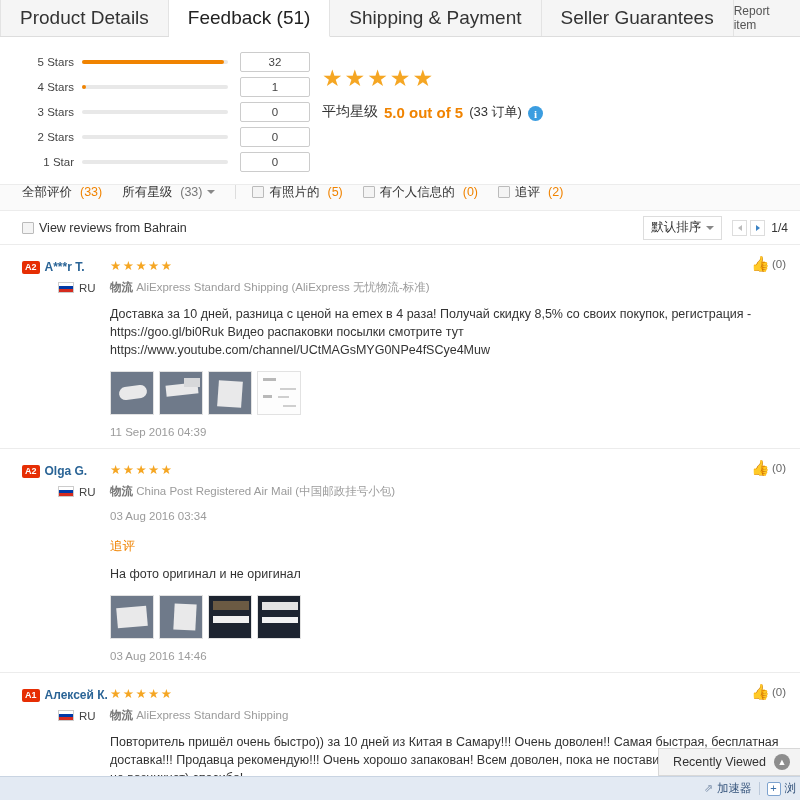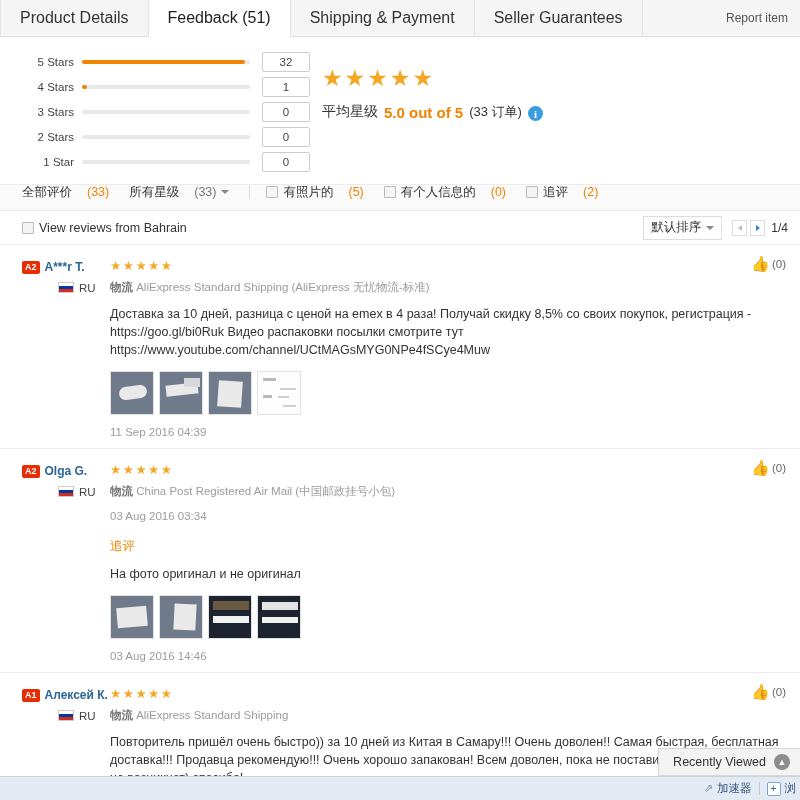--- a/index.html
+++ b/index.html
@@ -19,21 +19,21 @@
     position: relative;
     height: 37px;
     background: #f5f5f5;
     border-bottom: 1px solid #ddd;
     display: flex;
     align-items: stretch;
   }
   .tab {
     padding: 13px 19px;
     display: flex; align-items: center;
-    font-size: 16px;
+    font-size: 19px;
     color: #333;
     border-right: 1px solid #e3e3e3;
     background: #f5f5f5;
     cursor: pointer;
     white-space: nowrap;
     justify-content: center;
   }
   .tab:first-child { border-left: 1px solid #e3e3e3; }
   .tab.active {
     background: #ffffff;
@@ -72,21 +72,21 @@
     background: #e8e8e8;
     border-radius: 2px;
     position: relative;
     margin-right: 12px;
   }
   .barfill {
     position: absolute; left: 0; top: 0; height: 4px;
     background: #f08300; border-radius: 2px;
   }
   .barcount {
-    width: 48px; height: 20px;
+    width: 70px; height: 20px;
     border: 1px solid #ccc;
     border-radius: 2px;
     background: #fff;
     font-size: 11.5px; color: #444;
     display: flex; align-items: center; justify-content: center;
   }
   .avgbox { padding-left: 12px; padding-top: 18px; }
   .bigstars { font-size: 23px; color: #f5a623; letter-spacing: 2px; line-height: 1; }
   .avgline {
     margin-top: 13px;
@@ -108,21 +108,21 @@
   .filterbar {
     background: #fafafa;
     border-top: 1px solid #ececec;
     border-bottom: 1px solid #ececec;
     padding: 7px 0 18px 22px;
     display: flex; align-items: center;
     height: 23px;
     font-size: 12.5px;
   }
   .fitem { display: flex; align-items: center; cursor: pointer; margin-right: 20px; color: #333; }
-  .fitem .cnt { color: #f08300; margin-left: 15px; }
+  .fitem .cnt { color: #f08300; margin-left: 8px; }
   .fitem .cnt.grey { color: #777; }
   .fsep { width: 1px; height: 14px; background: #ddd; margin: 0 16px 0 0; }
   .caret-dn {
     display:inline-block; width:0;height:0;margin-left:5px;
     border-left:4px solid transparent;border-right:4px solid transparent;
     border-top:4px solid #888;
   }
   .cbox {
     width: 12px; height: 12px;
     border: 1px solid #bbb; background: #f4f4f4;

